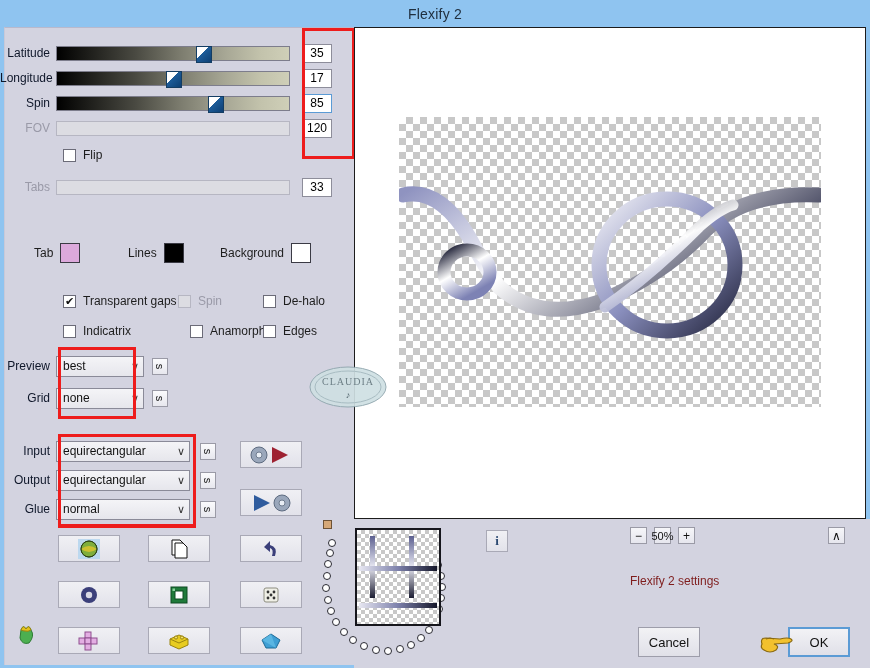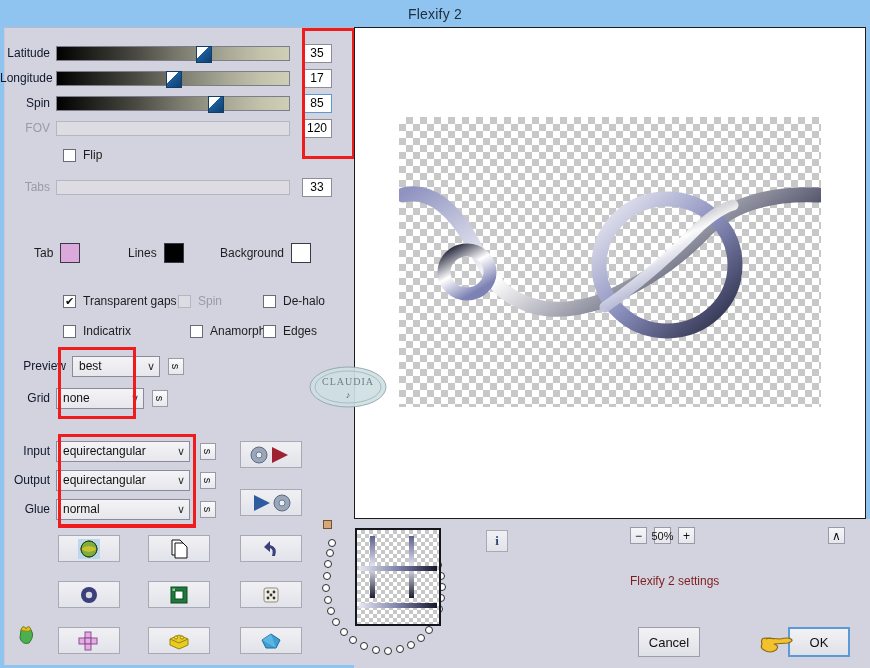--- a/index.html
+++ b/index.html
@@ -253,21 +253,21 @@
   </div>
   <div class="cbrow" style="left:178px;top:324px;padding-left:12px;">
     <div class="cb"></div>
     <div class="cbtext">Anamorph</div>
   </div>
   <div class="cbrow" style="left:263px;top:324px;">
     <div class="cb"></div>
     <div class="cbtext">Edges</div>
   </div>
 
-  <div class="row" style="left:16px;top:357px;">
+  <div class="row" style="left:0;top:357px;">
     <div class="lbl">Preview</div>
     <div class="sel" style="width:88px;">
       <div class="txt">best</div>
       <div class="chev">∨</div>
     </div>
     <div class="sbtn" style="margin-left:8px;">
         <span>s</span>
       </div>
   </div>
 

